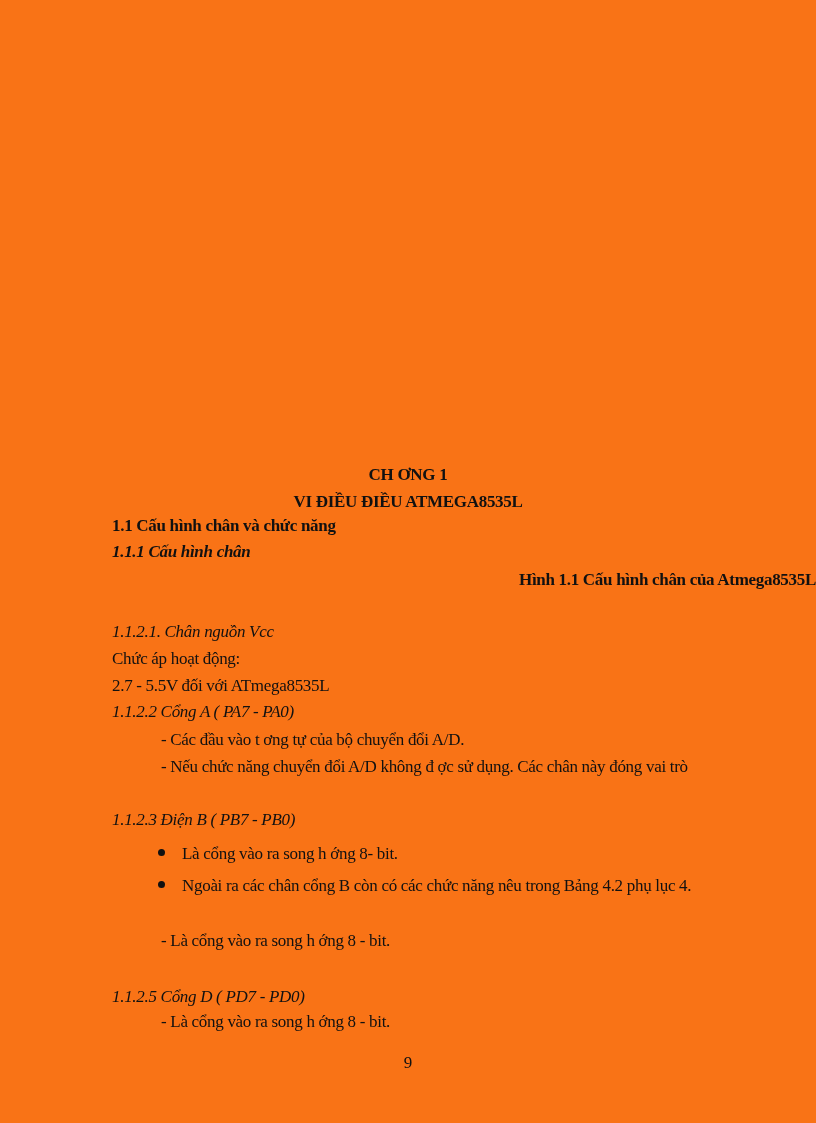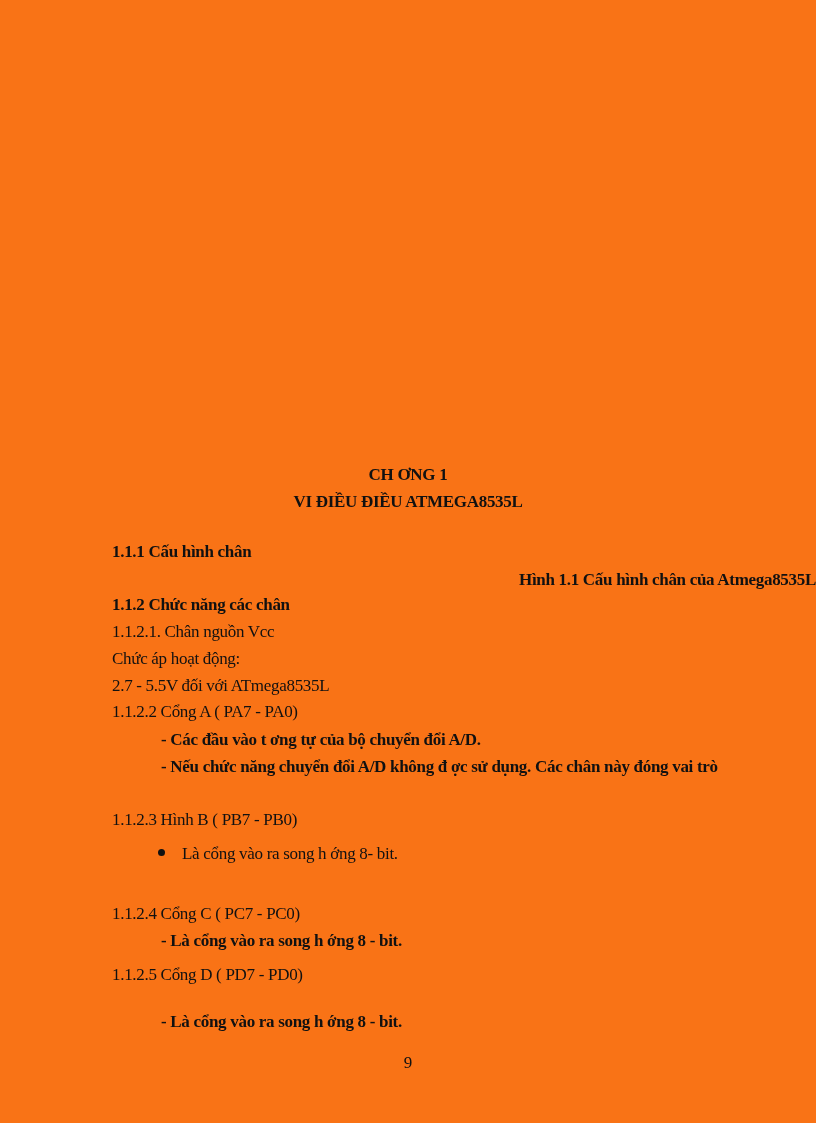--- a/index.html
+++ b/index.html
@@ -33,22 +33,22 @@
     font-size: 17px;
     line-height: 22px;
     letter-spacing: -0.3px;
   }
   .center {
     left: 0;
     width: 816px;
     text-align: center;
   }
   .bold { font-weight: bold; }
-  .italic { }
-  .indent { left: 161px; font-weight: bold; }
+  .italic { font-style: italic; }
+  .indent { left: 161px; }
   .bullet-row { left: 158px; }
   .bullet-dot {
     display: inline-block;
     width: 7px; height: 7px;
     border-radius: 50%;
     background: #111;
     vertical-align: middle;
     margin-right: 17px;
     position: relative;
     top: -3px;
@@ -64,39 +64,41 @@
 </head>
 <body>
 
 <div class="page">
 
   <div class="figure-space"></div>
 
   <div class="line center bold" style="top:464px;">CH   ƠNG 1</div>
   <div class="line center bold" style="top:491px;">VI ĐIỀU ĐIỀU ATMEGA8535L</div>
 
+  <div class="line bold" style="top:515px;">1.1 Cấu hình chân và chức năng</div>
   <div class="line bold italic" style="top:541px;">1.1.1 Cấu hình chân</div>
 
   <div class="line center bold" style="top:569px;text-align:right;">Hình 1.1 Cấu hình chân của Atmega8535L</div>
 
-  <div class="line bold italic" style="top:594px;">1.1.2 Chức năng các chân</div>
 
   <div class="line italic" style="top:621px;">1.1.2.1. Chân nguồn Vcc</div>
   <div class="line" style="top:648px;">Chức áp hoạt động:</div>
   <div class="line" style="top:675px;">2.7 - 5.5V đối với ATmega8535L</div>
 
   <div class="line italic" style="top:701px;">1.1.2.2 Cổng A ( PA7 - PA0)</div>
   <div class="line indent" style="top:729px;">- Các đầu vào t   ơng tự của bộ chuyển đổi A/D.</div>
   <div class="line indent" style="top:756px;">- Nếu chức năng chuyển đổi A/D không đ   ợc sử dụng. Các chân này đóng vai trò</div>
 
-  <div class="line italic" style="top:809px;">1.1.2.3 Hình B ( PB7 - PB0)</div>
+  <div class="line italic" style="top:809px;">1.1.2.3 Điện B ( PB7 - PB0)</div>
   <div class="line bullet-row" style="top:843px;">
     <span class="bullet-dot"></span><span>Là cổng vào ra song h   ớng 8- bit.</span>
   </div>
+  <div class="line bullet-row" style="top:875px;">
+    <span class="bullet-dot"></span><span>Ngoài ra các chân cổng B còn có các chức năng nêu trong Bảng 4.2 phụ lục 4.</span>
+  </div>
 
-  <div class="line italic" style="top:903px;">1.1.2.4 Cổng C ( PC7 - PC0)</div>
   <div class="line indent" style="top:930px;">- Là cổng vào ra song h   ớng 8 - bit.</div>
 
-  <div class="line italic" style="top:964px;">1.1.2.5 Cổng D ( PD7 - PD0)</div>
+  <div class="line italic" style="top:986px;">1.1.2.5 Cổng D ( PD7 - PD0)</div>
   <div class="line indent" style="top:1011px;">- Là cổng vào ra song h   ớng 8 - bit.</div>
 
   <div class="page-number">9</div>
 </div>
 
 </body></html>

